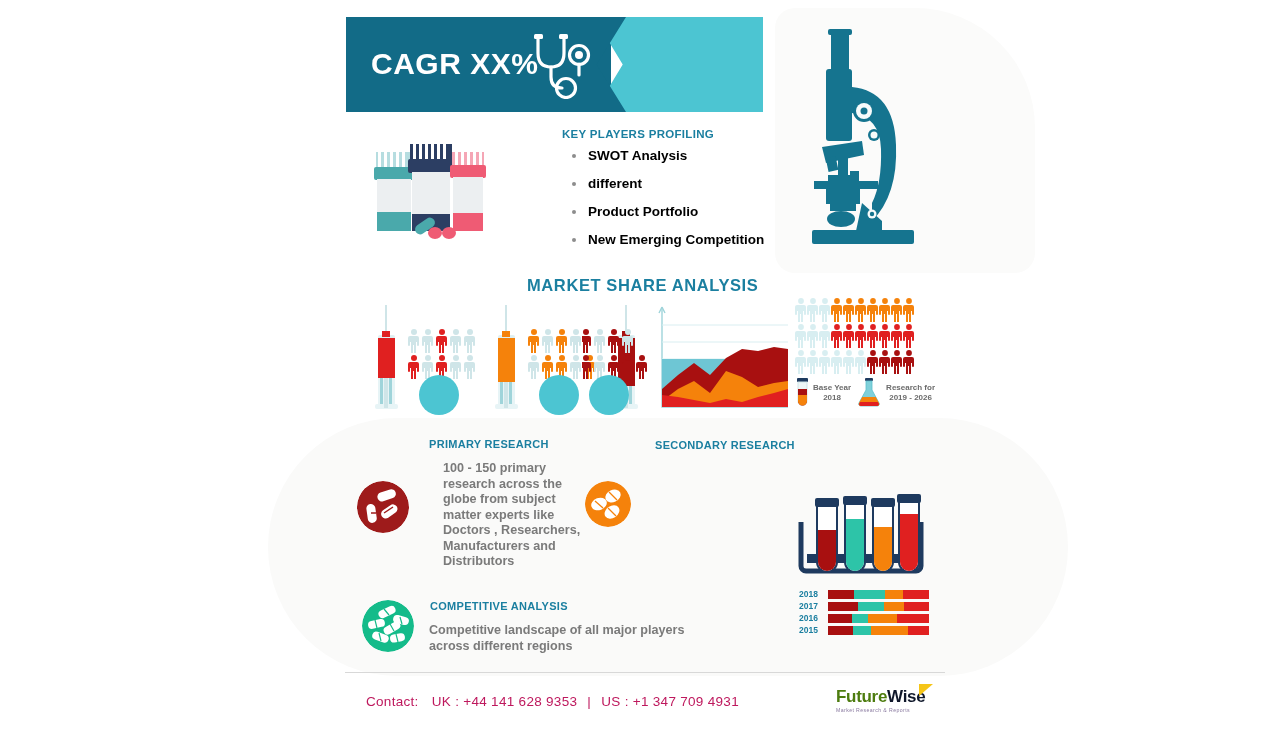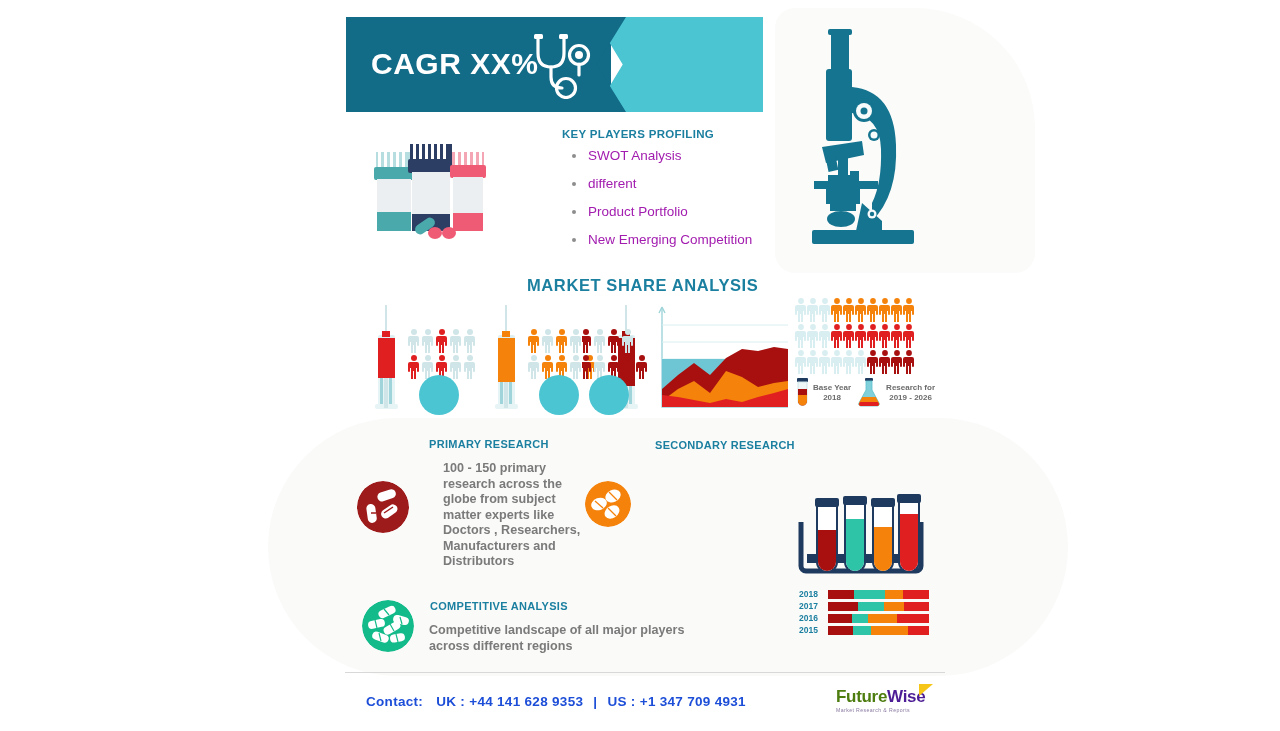--- a/index.html
+++ b/index.html
@@ -91,22 +91,23 @@
     position: absolute;
     left: 566px; top: 148px;
     list-style: none;
     margin: 0; padding: 0;
   }
   .kp-list li {
     position: relative;
     padding-left: 22px;
     margin-bottom: 13px;
     font-size: 13.5px;
-    color: #a21caf;
+    color: #000000;
     line-height: 15px;
+    font-weight: bold;
   }
   .kp-list li::before {
     content: "";
     position: absolute;
     left: 6px; top: 6px;
     width: 4px; height: 4px;
     border-radius: 50%;
     background: #8d8d8d;
   }
   .microscope { position: absolute; left: 808px; top: 25px; }
@@ -222,35 +223,35 @@
   .divider {
     position: absolute;
     left: 345px; top: 672px;
     width: 600px; height: 1px;
     background: #d8d8d8;
   }
   .contact {
     position: absolute;
     left: 366px; top: 694px;
     font-size: 13.5px;
-    font-weight: bold;
-    color: #1d4ed8;
+    font-weight: normal;
+    color: #be185d;
     letter-spacing: 0.3px;
     white-space: nowrap;
   }
   .contact .lbl { margin-right: 9px; }
   .logo-wrap { position: absolute; left: 836px; top: 688px; }
   .logo-text {
     font-size: 17px;
     font-weight: bold;
     letter-spacing: -0.3px;
     line-height: 18px;
   }
   .logo-future { color: #4d7c0f; }
-  .logo-wise { color: #4c1d95; }
+  .logo-wise { color: #0f172a; }
   .logo-flag {
     position: absolute;
     left: 83px; top: -4px;
     width: 0; height: 0;
     border-left: 14px solid #f5c518;
     border-bottom: 12px solid transparent;
   }
   .logo-tag {
     font-size: 5.2px;
     color: #8a7aa0;

